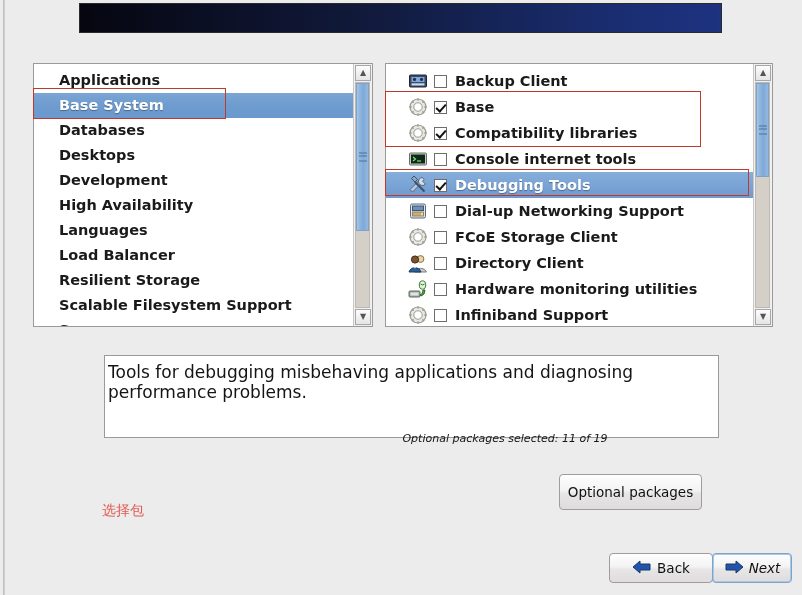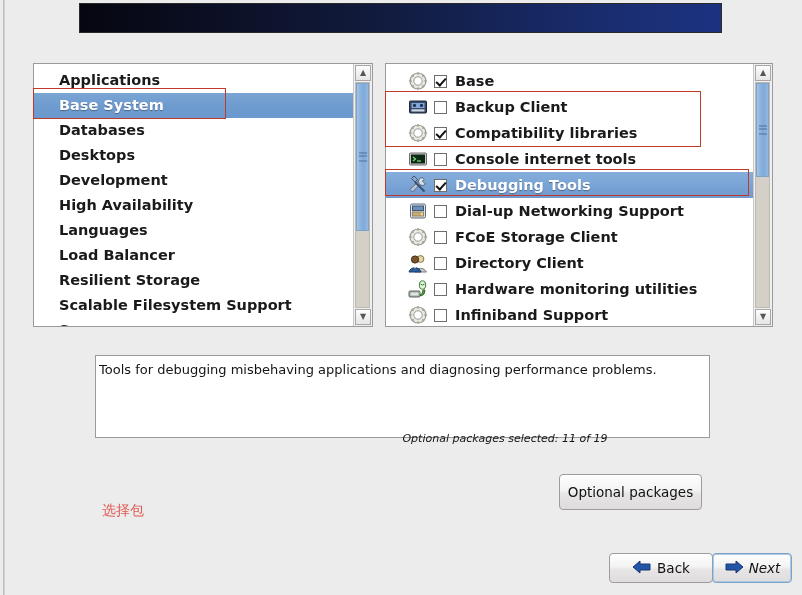--- a/index.html
+++ b/index.html
@@ -185,29 +185,29 @@
   .sb-thumb .grip::after {
     content: "";
     position: absolute;
     left: 0; right: 0; top: 2px;
     border-top: 1px solid #4d6f96;
   }
 
   
   .descbox {
     position: absolute;
-    left: 95px;
+    left: 104px;
     top: 355px;
     width: 615px;
     height: 83px;
     background: #ffffff;
     border: 1px solid #9a9a9a;
     box-sizing: border-box;
     padding: 6px 4px 0 3px;
-    font-size: 13px;
+    font-size: 17px;
     color: #141414;
   }
 
   .optcount {
     position: absolute;
     left: 300px;
     top: 432px;
     width: 410px;
     text-align: center;
     font-size: 11px;
@@ -291,20 +291,31 @@
       </div>
     </div>
     <div class="sb-btn down">
       <div class="arr">▼</div>
     </div>
   </div>
 </div>
 
 <div class="panel panel-right">
   <div class="list-area" id="package-list">
+      <div class="pkg-row">
+        <svg class="pkgicon" viewBox="0 0 20 20" width="20" height="20">
+          <rect x="1.5" y="4" width="17" height="12" rx="1" fill="#3a4a66" stroke="#1d2638"></rect>
+          <rect x="3.5" y="6" width="13" height="5" fill="#7fa8dd"></rect>
+          <rect x="3.5" y="12.3" width="13" height="2.2" fill="#cdd7e6"></rect>
+          <circle cx="6.5" cy="8.4" r="1.6" fill="#22304a"></circle>
+          <circle cx="13.5" cy="8.4" r="1.6" fill="#22304a"></circle>
+        </svg>
+        <span class="cbx"></span>
+        <span class="pkg-label">Backup Client</span>
+      </div>
       <div class="pkg-row">
         <svg class="pkgicon" viewBox="0 0 20 20" width="20" height="20">
           <g>
             <circle cx="10" cy="10" r="8" fill="#e8e8e2" stroke="#9b9b92" stroke-width="1.2"></circle>
             <circle cx="10" cy="10" r="4.2" fill="#ffffff" stroke="#9b9b92" stroke-width="1"></circle>
             <g stroke="#9b9b92" stroke-width="1.6">
               <line x1="10" y1="1.4" x2="10" y2="3.6"></line>
               <line x1="10" y1="16.4" x2="10" y2="18.6"></line>
               <line x1="1.4" y1="10" x2="3.6" y2="10"></line>
               <line x1="16.4" y1="10" x2="18.6" y2="10"></line>
@@ -313,31 +324,20 @@
               <line x1="16" y1="4" x2="14.4" y2="5.6"></line>
               <line x1="5.6" y1="14.4" x2="4" y2="16"></line>
             </g>
           </g>
         </svg>
         <span class="cbx checked"></span>
         <span class="pkg-label">Base</span>
       </div>
       <div class="pkg-row">
         <svg class="pkgicon" viewBox="0 0 20 20" width="20" height="20">
-          <rect x="1.5" y="4" width="17" height="12" rx="1" fill="#3a4a66" stroke="#1d2638"></rect>
-          <rect x="3.5" y="6" width="13" height="5" fill="#7fa8dd"></rect>
-          <rect x="3.5" y="12.3" width="13" height="2.2" fill="#cdd7e6"></rect>
-          <circle cx="6.5" cy="8.4" r="1.6" fill="#22304a"></circle>
-          <circle cx="13.5" cy="8.4" r="1.6" fill="#22304a"></circle>
-        </svg>
-        <span class="cbx"></span>
-        <span class="pkg-label">Backup Client</span>
-      </div>
-      <div class="pkg-row">
-        <svg class="pkgicon" viewBox="0 0 20 20" width="20" height="20">
           <g>
             <circle cx="10" cy="10" r="8" fill="#e8e8e2" stroke="#9b9b92" stroke-width="1.2"></circle>
             <circle cx="10" cy="10" r="4.2" fill="#ffffff" stroke="#9b9b92" stroke-width="1"></circle>
             <g stroke="#9b9b92" stroke-width="1.6">
               <line x1="10" y1="1.4" x2="10" y2="3.6"></line>
               <line x1="10" y1="16.4" x2="10" y2="18.6"></line>
               <line x1="1.4" y1="10" x2="3.6" y2="10"></line>
               <line x1="16.4" y1="10" x2="18.6" y2="10"></line>
               <line x1="4" y1="4" x2="5.6" y2="5.6"></line>
               <line x1="14.4" y1="14.4" x2="16" y2="16"></line>

